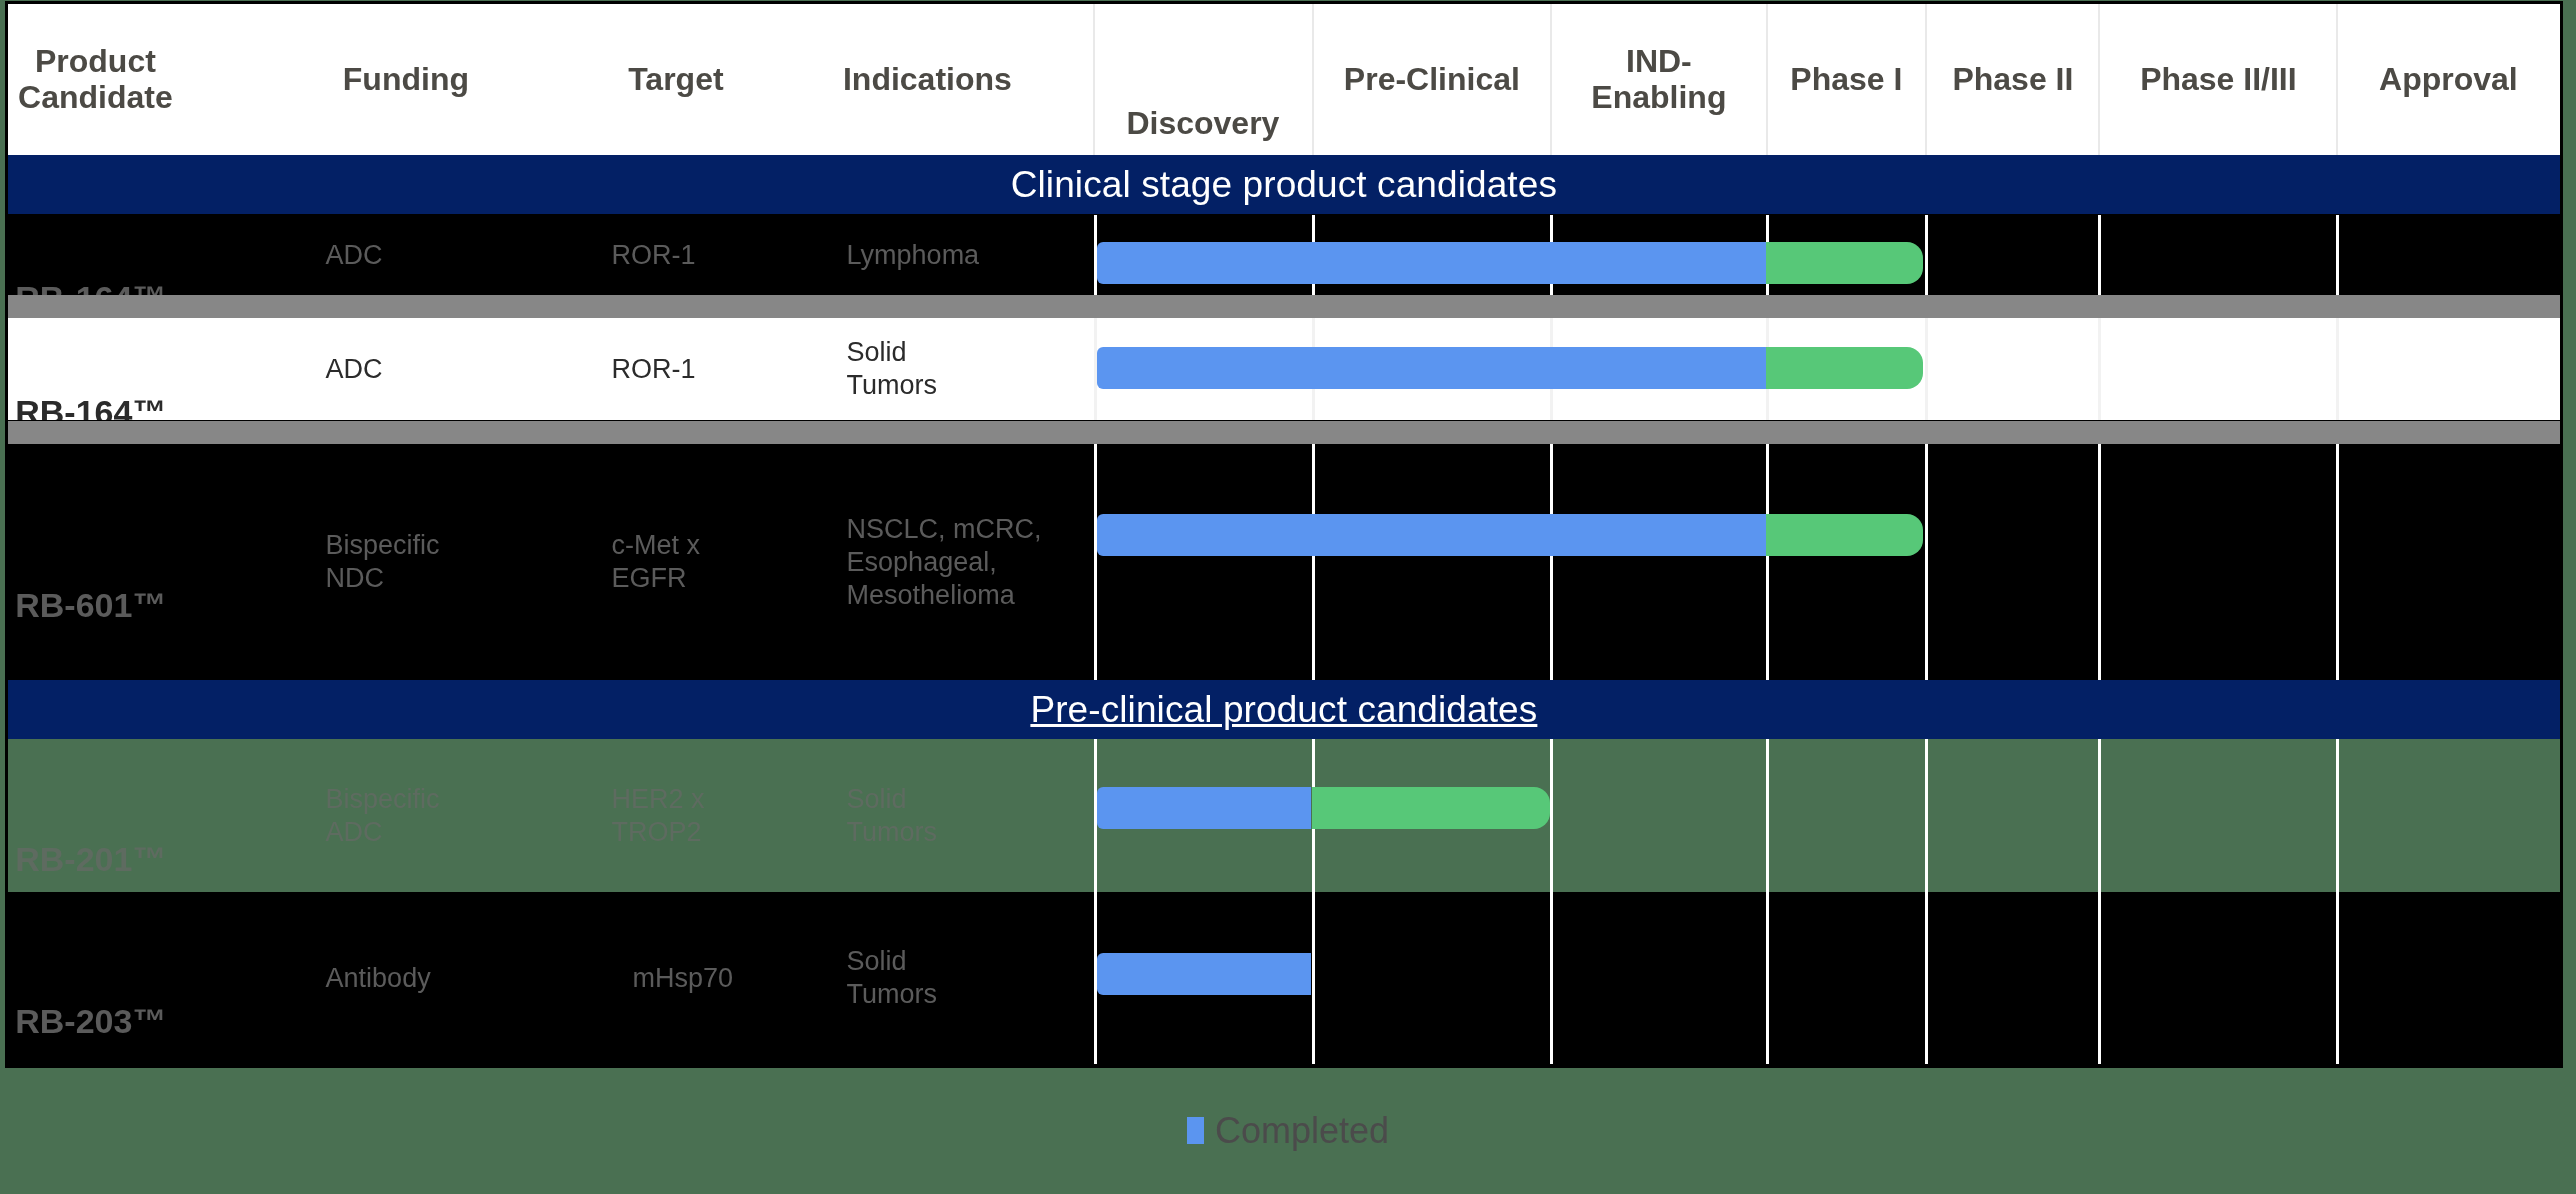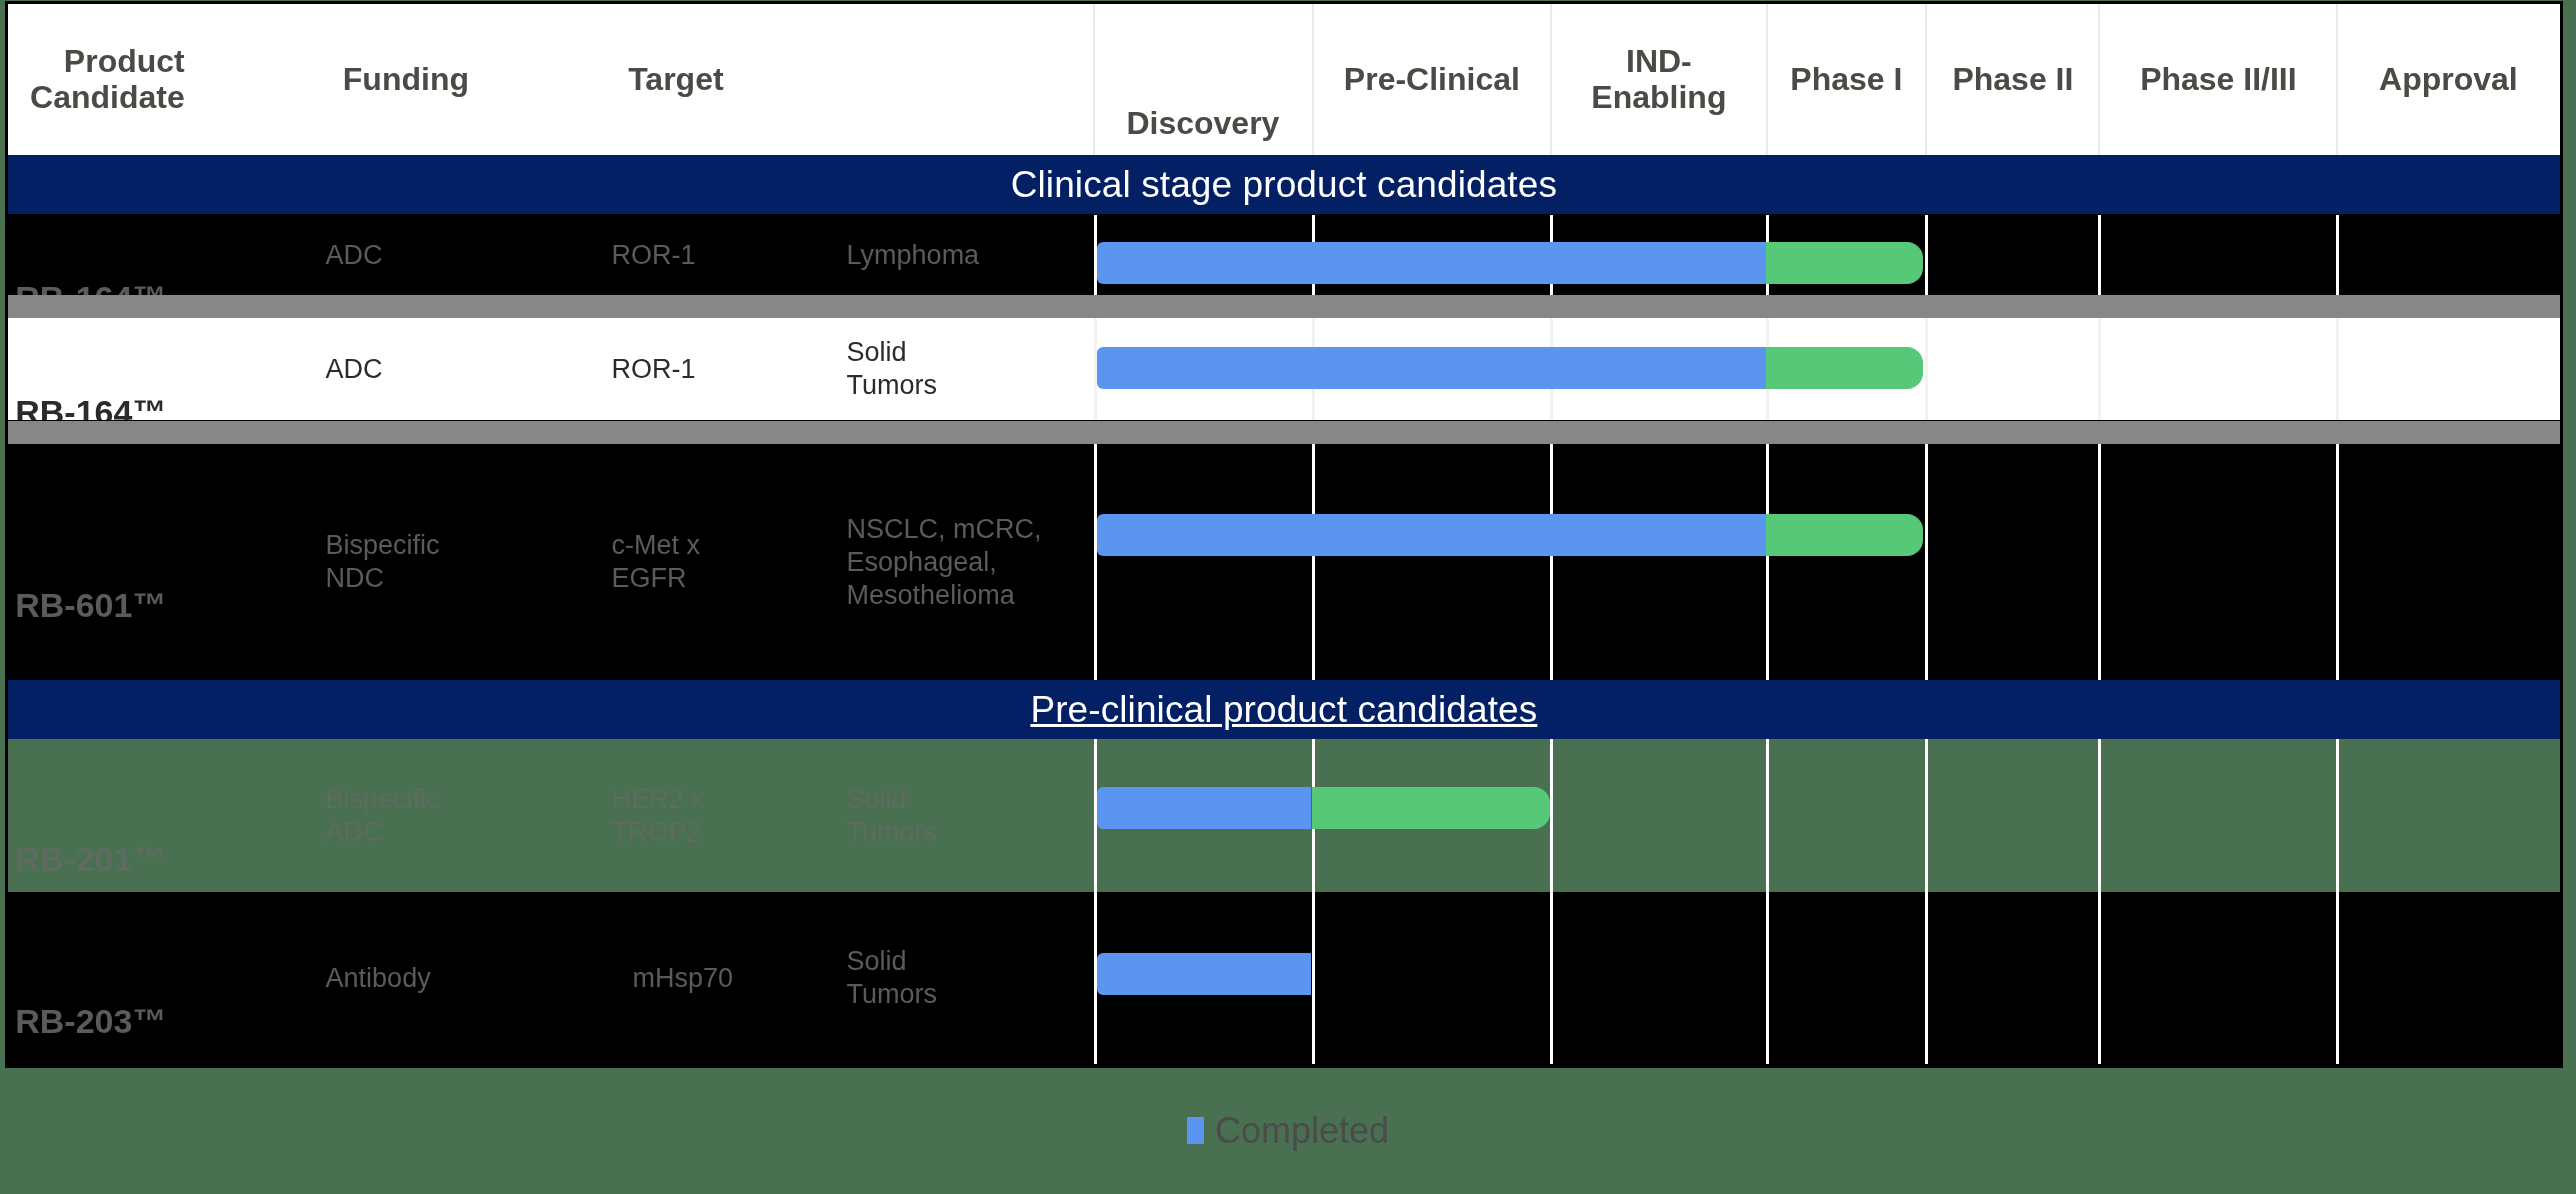--- a/index.html
+++ b/index.html
@@ -102,28 +102,29 @@
   .legend-item{display:flex;align-items:center;gap:11px;}
   .legend-swatch{width:17px;height:27px;display:block;}
   .legend-label{font-size:36px;color:#4b4b4b;}
 </style>
 </head>
 <body>
 
 <div class="pipeline">
 
   <div class="head-row">
-    <div class="head-cell" style="left:19px;width:161px;text-align:right;">
+    <div class="head-cell" style="left:7px;width:161px;">
       <span>
         <span>Product</span><br>
         <span>Candidate</span>
       </span>
     </div>
     <div class="head-cell" style="left:306px;width:184px;">Funding</div>
     <div class="head-cell" style="left:582px;width:172px;">Target</div>
+    <div class="head-cell" style="left:809px;width:221px;">Indications</div>
 
     <div class="head-div" style="left:1085px;"></div>
     <div class="head-cell" style="left:1086px;width:218px;margin-top:44px;">Discovery</div>
 
     <div class="head-div" style="left:1304px;"></div>
     <div class="head-cell" style="left:1306px;width:236px;">Pre-Clinical</div>
 
     <div class="head-div" style="left:1542px;"></div>
     <div class="head-cell" style="left:1544px;width:214px;">
       <span>

